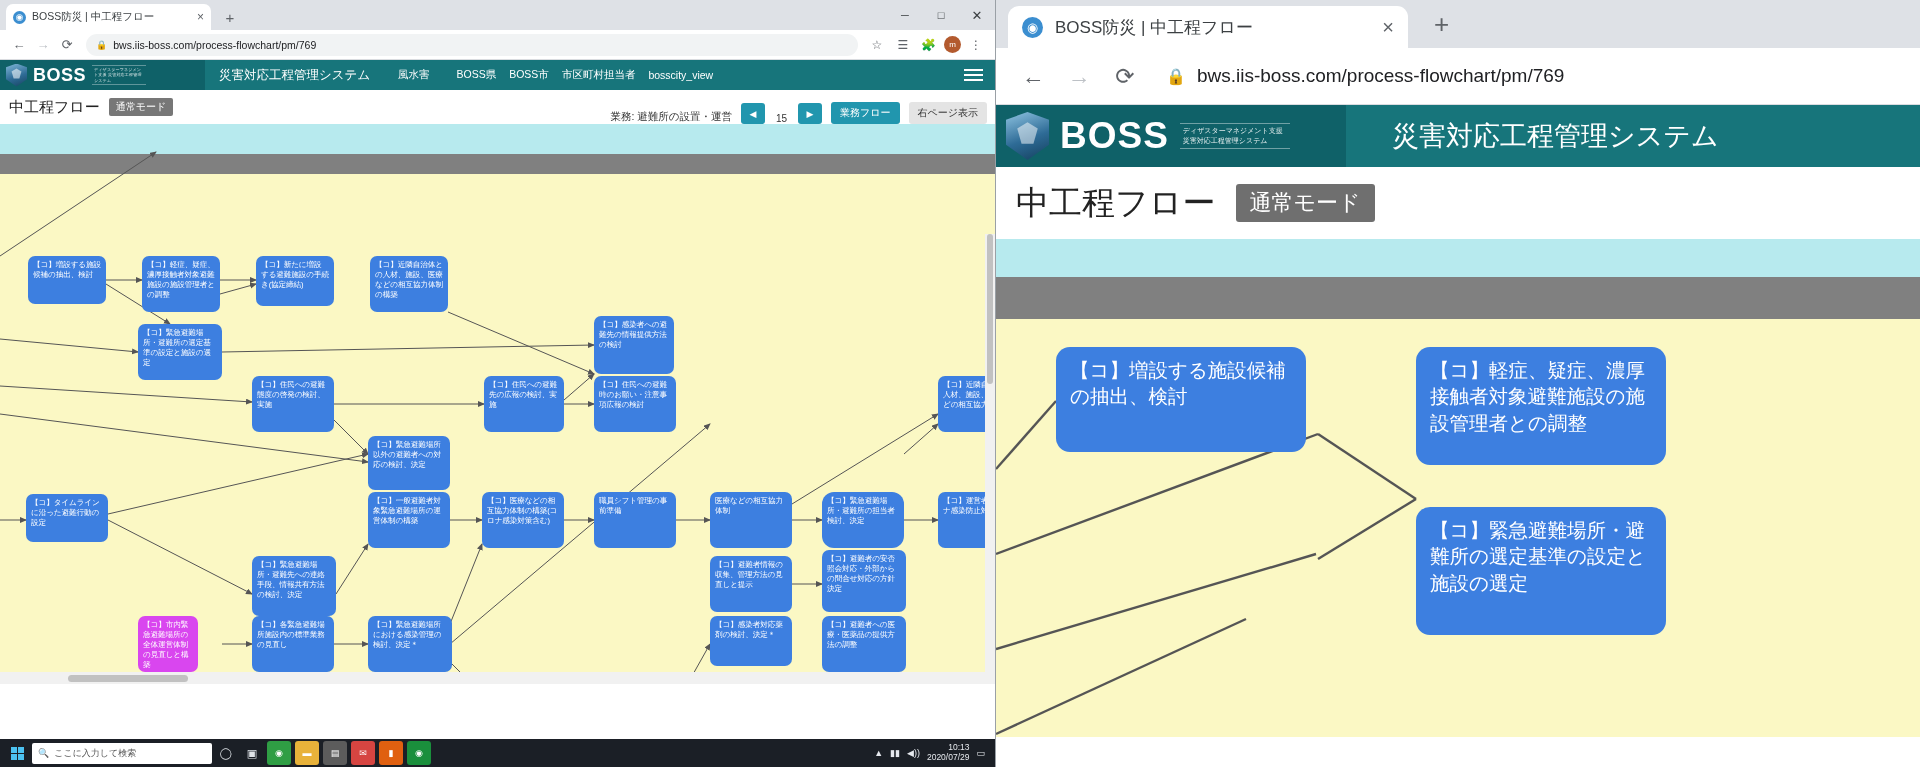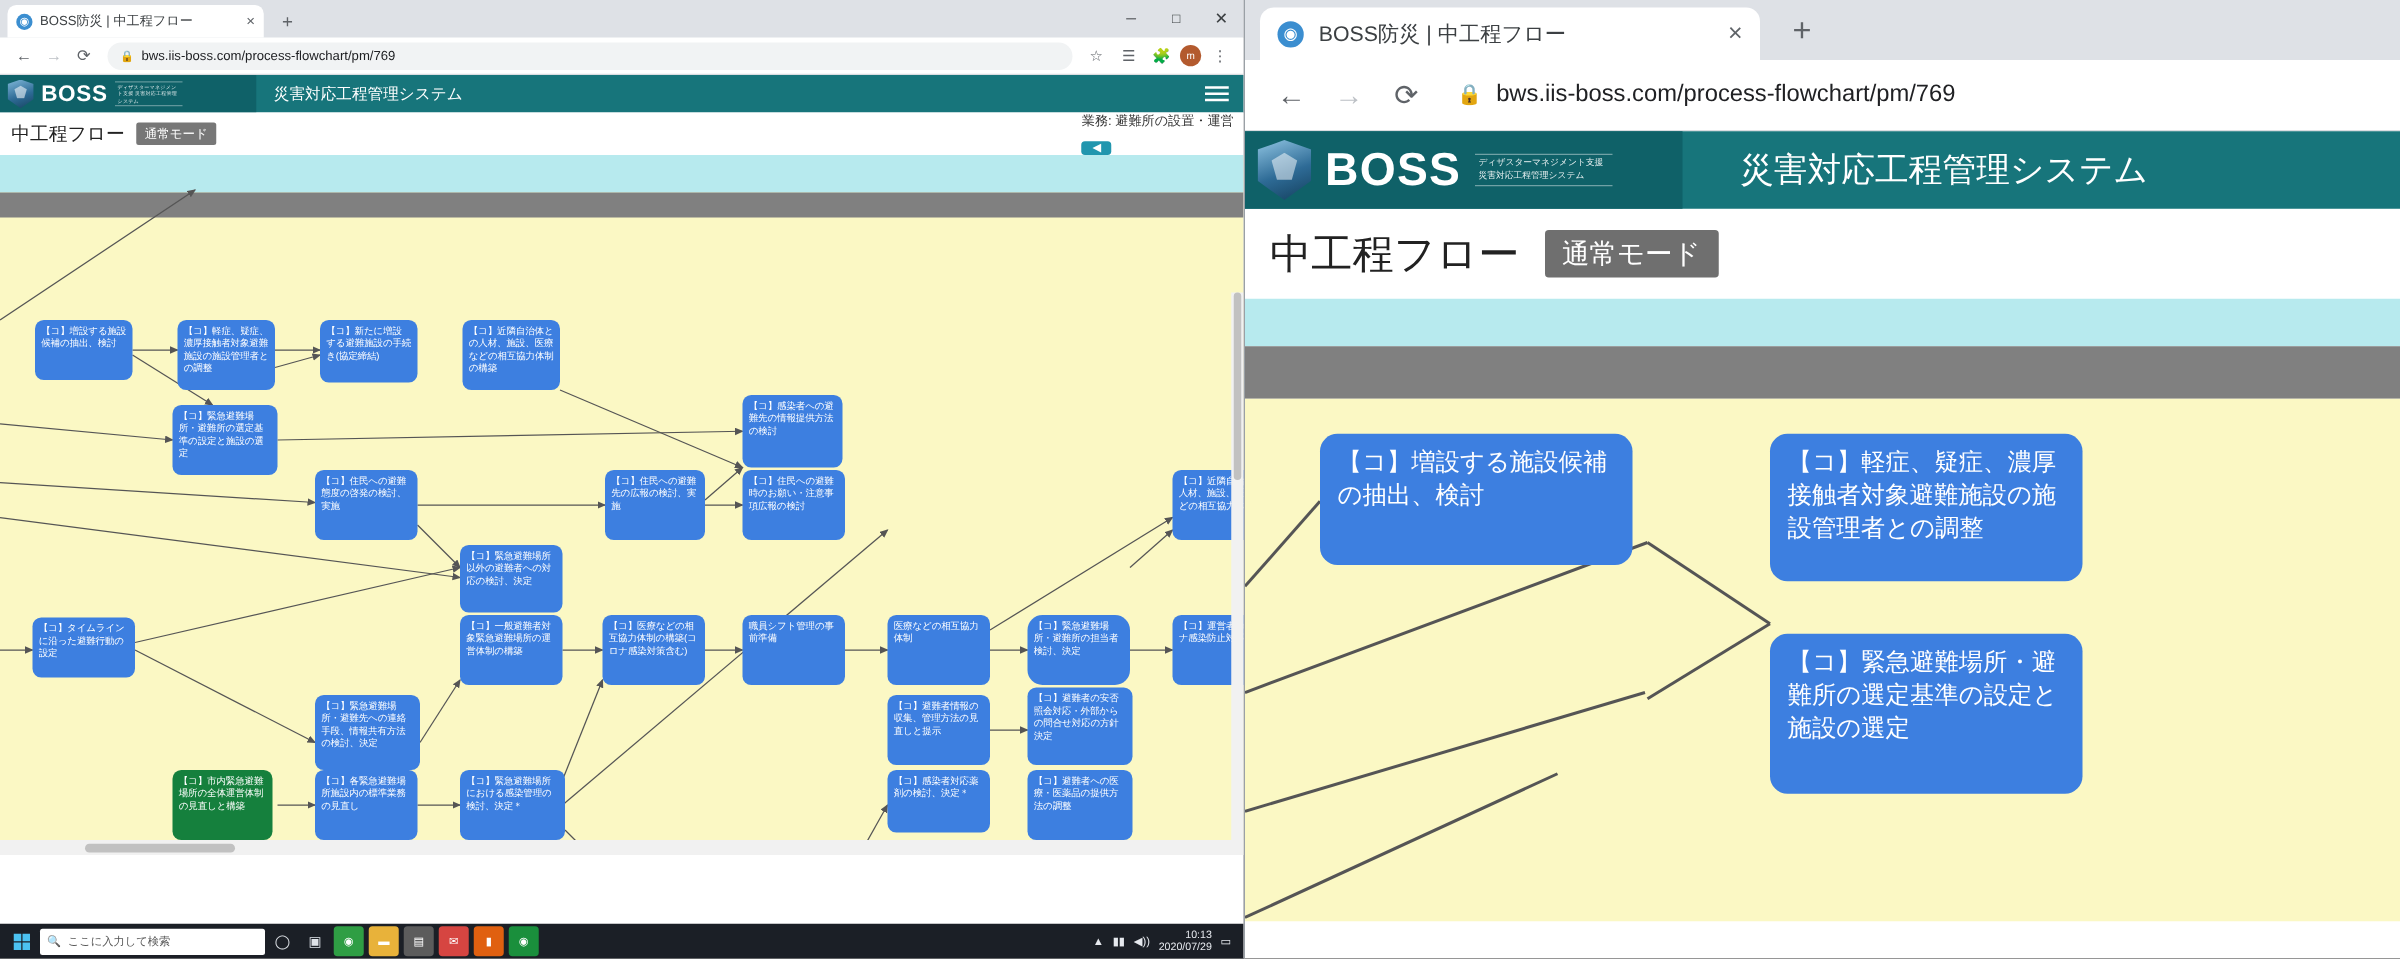--- a/index.html
+++ b/index.html
@@ -133,21 +133,21 @@
     height: 34px; background: #fff; display: flex; align-items: center;
     padding: 0 9px; position: relative;
   }
   .page-title { font-size: 15px; color: #222; }
   .mode-badge {
     margin-left: 9px; background: #777; color: #fff;
     font-size: 10px; padding: 2px 7px; border-radius: 2px;
   }
   .bar-right {
     position: absolute; right: 8px; top: 0; height: 34px;
-    display: flex; align-items: flex-start; gap: 9px; flex-direction: column;
+    display: flex; align-items: flex-end; gap: 9px;
   }
   .task-label { font-size: 10.5px; color: #333; }
   .sq-btn {
     width: 24px; height: 21px; background: #2196ae; color: #fff;
     border-radius: 3px; font-size: 9px;
     display: flex; align-items: center; justify-content: center;
   }
   .page-num { font-size: 10px; color: #333; min-width: 15px; text-align: center; }
   .tl-btn {
     background: #2196ae; color: #fff; font-size: 10px;
@@ -346,20 +346,27 @@
     </div>
 
     <div class="app-header">
       <div class="brand">
         <span class="brand-crest"></span>
         <span class="brand-name">BOSS</span>
         <span class="brand-sub">ディザスターマネジメント支援
 災害対応工程管理システム</span>
       </div>
       <div class="sys-title">災害対応工程管理システム</div>
+      <div class="hdr-nav">
+        <span class="disaster">風水害</span>
+        <span>BOSS県</span>
+        <span>BOSS市</span>
+        <span>市区町村担当者</span>
+        <span>bosscity_view</span>
+      </div>
       <div class="hamburger">
           <i></i>
           <i></i>
           <i></i>
         </div>
     </div>
 
     <div class="page-bar">
       <span class="page-title">中工程フロー</span>
       <span class="mode-badge">通常モード</span>
@@ -433,21 +440,21 @@
           <div class="node" style="left: 26px; top: 370px; width: 82px; height: 48px; background: rgb(61, 127, 224);">【コ】タイムラインに沿った避難行動の設定</div>
           <div class="node" style="left: 368px; top: 368px; width: 82px; height: 56px; background: rgb(61, 127, 224);">【コ】一般避難者対象緊急避難場所の運営体制の構築</div>
           <div class="node" style="left: 482px; top: 368px; width: 82px; height: 56px; background: rgb(61, 127, 224);">【コ】医療などの相互協力体制の構築(コロナ感染対策含む)</div>
           <div class="node" style="left: 594px; top: 368px; width: 82px; height: 56px; background: rgb(61, 127, 224);">職員シフト管理の事前準備</div>
           <div class="node" style="left: 710px; top: 368px; width: 82px; height: 56px; background: rgb(61, 127, 224);">医療などの相互協力体制</div>
           <div class="node" style="left: 822px; top: 368px; width: 82px; height: 56px; background: rgb(61, 127, 224); border-radius: 12px;">【コ】緊急避難場所・避難所の担当者検討、決定</div>
           <div class="node" style="left: 938px; top: 368px; width: 80px; height: 56px; background: rgb(61, 127, 224);">【コ】運営者のコロナ感染防止対応</div>
           <div class="node" style="left: 252px; top: 432px; width: 84px; height: 60px; background: rgb(61, 127, 224);">【コ】緊急避難場所・避難先への連絡手段、情報共有方法の検討、決定</div>
           <div class="node" style="left: 710px; top: 432px; width: 82px; height: 56px; background: rgb(61, 127, 224);">【コ】避難者情報の収集、管理方法の見直しと提示</div>
           <div class="node" style="left: 822px; top: 426px; width: 84px; height: 62px; background: rgb(61, 127, 224);">【コ】避難者の安否照会対応・外部からの問合せ対応の方針決定</div>
-          <div class="node" style="left: 138px; top: 492px; width: 80px; height: 56px; background: #15803d;">【コ】市内緊急避難場所の全体運営体制の見直しと構築</div>
+          <div class="node" style="left: 138px; top: 492px; width: 60px; height: 56px; background: #d946ef;">【コ】市内緊急避難場所の全体運営体制の見直しと構築</div>
           <div class="node" style="left: 252px; top: 492px; width: 82px; height: 56px; background: rgb(61, 127, 224);">【コ】各緊急避難場所施設内の標準業務の見直し</div>
           <div class="node" style="left: 368px; top: 492px; width: 84px; height: 56px; background: rgb(61, 127, 224);">【コ】緊急避難場所における感染管理の検討、決定＊</div>
           <div class="node" style="left: 710px; top: 492px; width: 82px; height: 50px; background: rgb(61, 127, 224);">【コ】感染者対応薬剤の検討、決定＊</div>
           <div class="node" style="left: 822px; top: 492px; width: 84px; height: 56px; background: rgb(61, 127, 224);">【コ】避難者への医療・医薬品の提供方法の調整</div>
           <div class="node" style="left: 482px; top: 552px; width: 82px; height: 50px; background: rgb(61, 127, 224);">【コ】避難者対応薬剤の検討、決定＊</div>
           <div class="node" style="left: 594px; top: 552px; width: 84px; height: 50px; background: rgb(61, 127, 224);">【コ】避難者受付、収容業務の検討、基本例提示＊</div>
         </div>
       <div class="vscroll">
           <i></i>
         </div>

